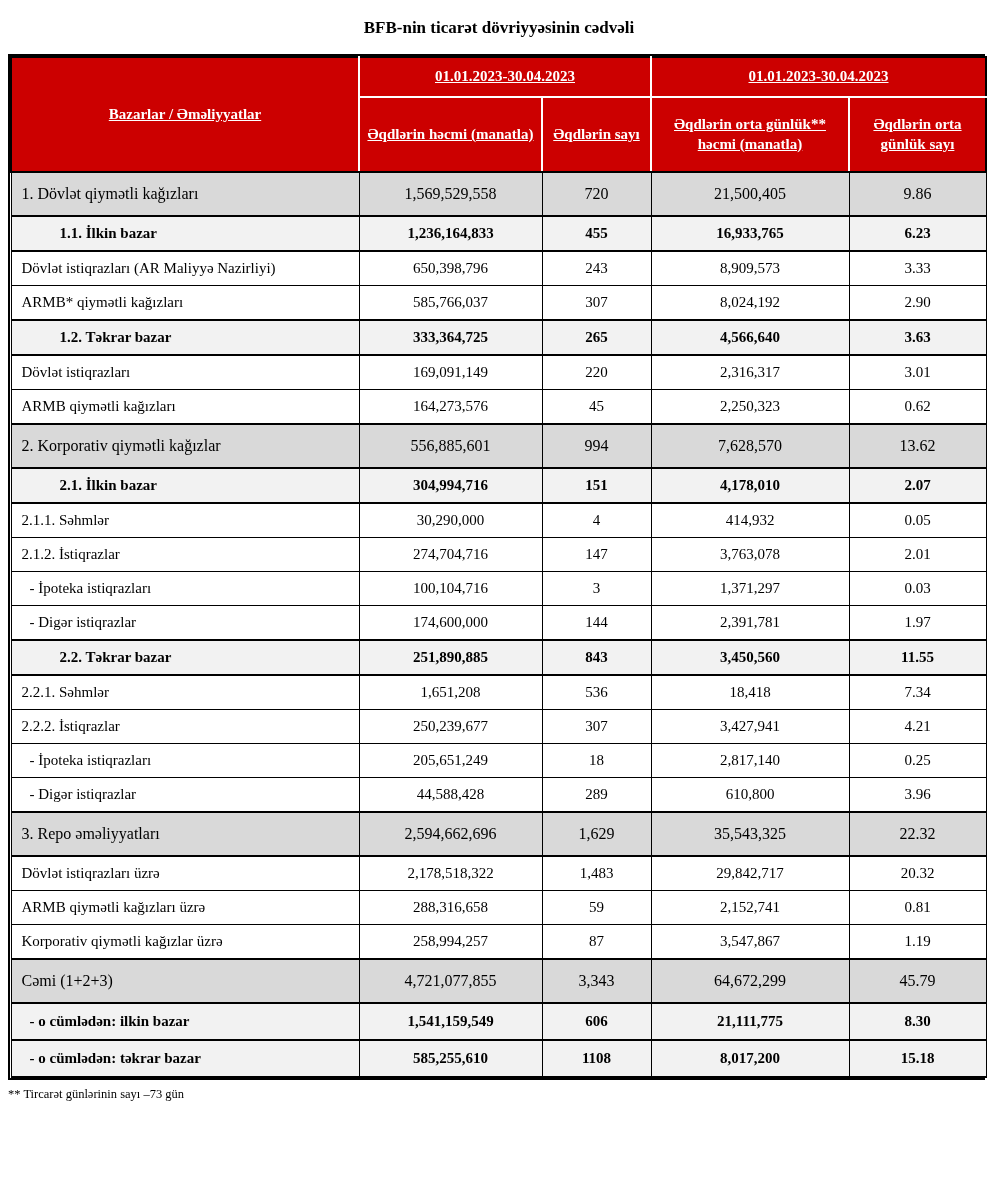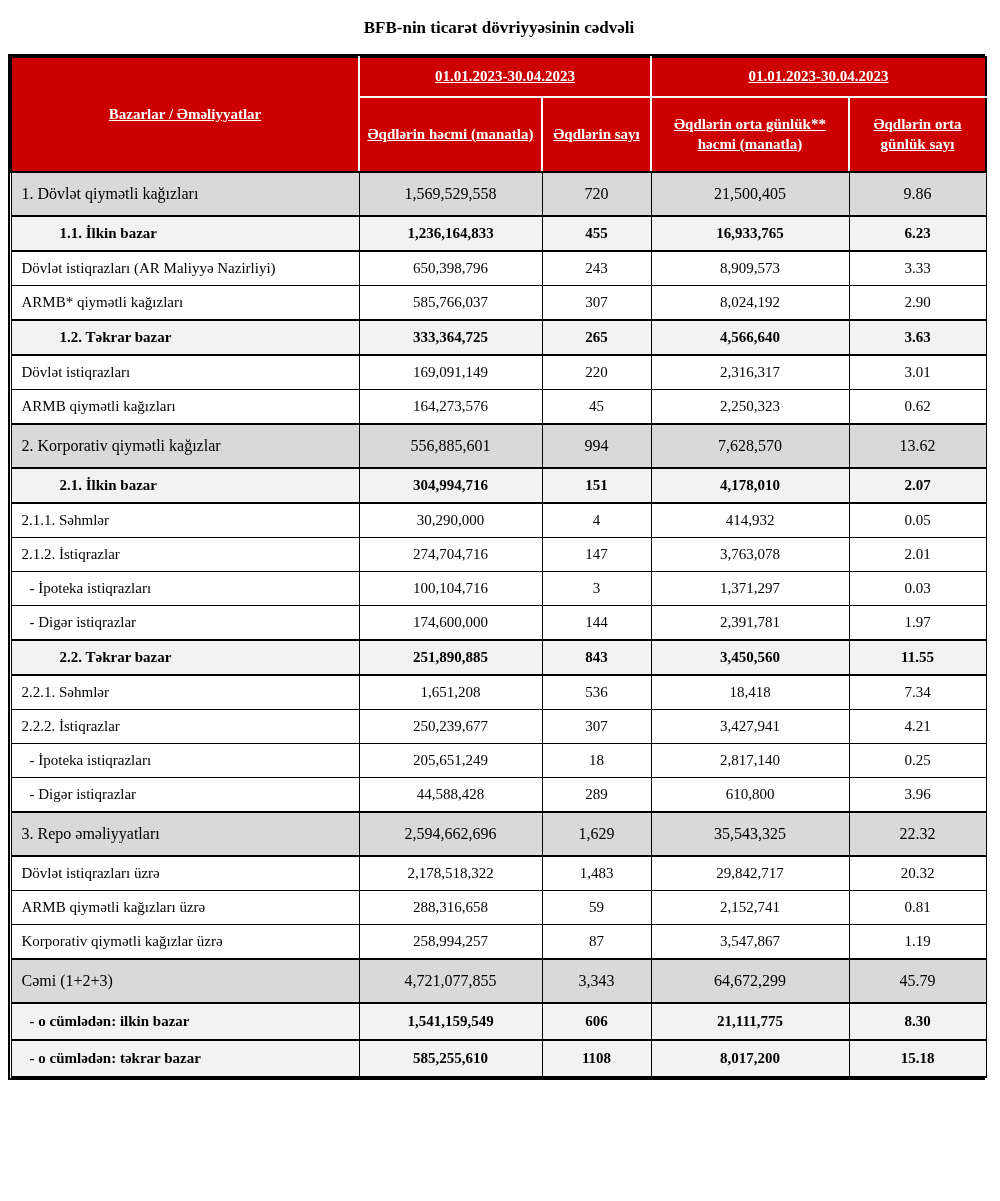--- a/index.html
+++ b/index.html
@@ -259,14 +259,15 @@
             <td class="val">585,255,610</td>
             <td class="val">1108</td>
             <td class="val">8,017,200</td>
             <td class="val">15.18</td>
           </tr>
         </tbody>
     </table>
   </div>
 
   <div class="footnotes">
+    <div>** Tircarət günlərinin sayı –73 gün</div>
   </div>
 </div>
 
 </body></html>

